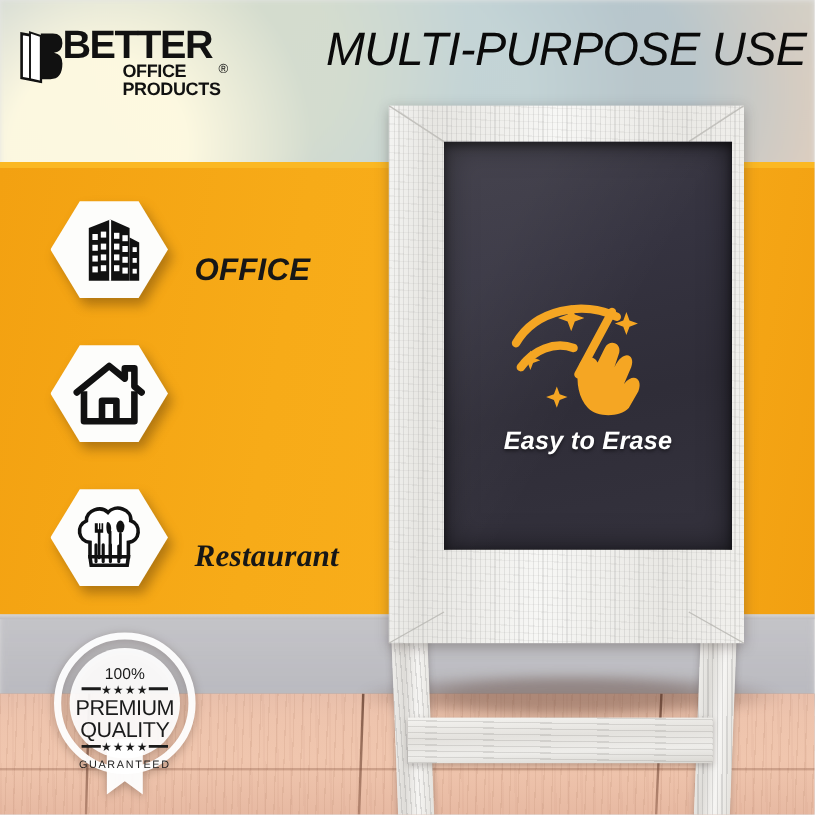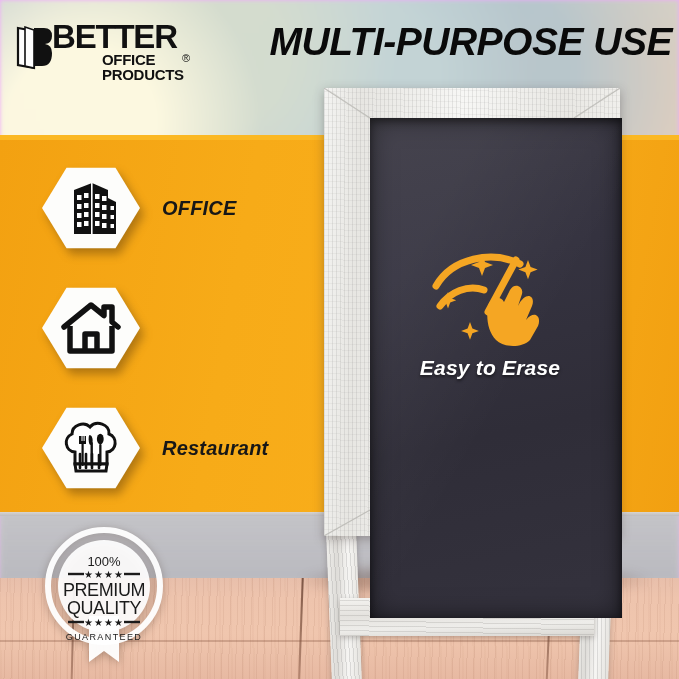--- a/index.html
+++ b/index.html
@@ -1,17 +1,17 @@
 <!DOCTYPE html>
 <html><head>
 <meta charset="utf-8">
 <style>
   html,body{margin:0;padding:0;}
   body{width:679px;height:679px;overflow:hidden;font-family:"Liberation Sans",sans-serif;}
-  #stage{position:relative;width:679px;height:679px;overflow:hidden;background:#f0abfc;}
+  #stage{position:relative;width:679px;height:679px;overflow:hidden;background:#e5e5e5;}
 
   
   .bg-blur{position:absolute;inset:0;
     background:
       radial-gradient(circle at 12% 18%, rgba(255,250,225,.95) 0 9%, rgba(255,250,225,0) 22%),
       radial-gradient(circle at 30% 8%, rgba(215,222,205,.8) 0 10%, rgba(215,222,205,0) 24%),
       radial-gradient(circle at 52% 12%, rgba(198,214,215,.85) 0 12%, rgba(198,214,215,0) 26%),
       radial-gradient(circle at 72% 10%, rgba(176,196,206,.8) 0 11%, rgba(176,196,206,0) 25%),
       radial-gradient(circle at 88% 16%, rgba(226,205,186,.75) 0 10%, rgba(226,205,186,0) 24%),
       radial-gradient(circle at 66% 30%, rgba(150,172,150,.55) 0 10%, rgba(150,172,150,0) 26%),
@@ -40,61 +40,61 @@
   
   .logo{position:absolute;left:14px;top:22px;width:180px;height:46px;}
   .logo-mark{position:absolute;left:0;top:0;}
   .logo-word{position:absolute;left:38px;top:-2px;font-size:33px;font-weight:bold;
     letter-spacing:-1.2px;color:#111;line-height:1;font-family:"Liberation Sans",sans-serif;}
   .logo-sub{position:absolute;left:40px;top:30px;font-size:15px;font-weight:bold;
     letter-spacing:-.3px;color:#111;line-height:1;margin-left:48px;}
   .logo-reg{position:absolute;left:168px;top:30px;font-size:11px;color:#111;}
 
   .headline{position:absolute;left:236px;top:22px;width:436px;text-align:right;
-    font-size:39px;font-weight:bold;font-style:italic;color:#0a0a0a;letter-spacing:-.5px;
+    font-size:39px;font-weight:normal;font-style:italic;color:#0a0a0a;letter-spacing:-.5px;
     line-height:1;white-space:nowrap;}
 
   
   .panel-top-strip{position:absolute;left:0;top:135px;width:679px;height:5px;background:#fbb823;}
   .panel{position:absolute;left:0;top:140px;width:679px;height:372px;
     background:linear-gradient(100deg,#f3a111 0%,#f7ab18 35%,#f9ae1b 62%,#f2a011 100%);}
   .panel-bottom-strip{position:absolute;left:0;top:512px;width:679px;height:4px;
     background:linear-gradient(180deg,#d8d5d2,#bdbcc0);}
 
   
   .feature{position:absolute;left:42px;width:300px;height:84px;}
   .hexwrap{position:absolute;left:0;top:0;width:98px;height:84px;
     filter:drop-shadow(4px 6px 5px rgba(80,50,10,.42));}
   .hex{width:98px;height:84px;background:#fdfdfb;
     clip-path:polygon(25% 2%,75% 2%,100% 50%,75% 98%,25% 98%,0% 50%);
     display:flex;align-items:center;justify-content:center;}
-  .feature-label{position:absolute;left:120px;top:0;height:84px;display:flex;align-items:center;
-    font-size:20px;font-weight:bold;font-style:italic;color:#171717;letter-spacing:.2px;}
+  .feature-label{position:absolute;left:120px;top:16px;height:84px;display:flex;align-items:center;
+    font-size:26px;font-weight:bold;font-style:italic;color:#171717;letter-spacing:.2px;}
 
   
   .badge{position:absolute;left:40px;top:524px;width:128px;height:142px;
     filter:drop-shadow(0 2px 4px rgba(60,40,30,.35));}
 
   
   .easel{position:absolute;left:306px;top:88px;width:330px;height:530px;}
   .easel-shadow{position:absolute;left:300px;top:560px;width:350px;height:40px;
     background:radial-gradient(ellipse at 50% 50%, rgba(90,60,48,.42) 0 38%, rgba(90,60,48,0) 72%);
     filter:blur(4px);}
 
   .frame{position:absolute;left:18px;top:0;width:296px;height:448px;
     background:linear-gradient(92deg,#f4f4f2 0%,#e7e6e2 12%,#f7f7f5 45%,#e9e8e4 78%,#f2f1ee 100%);
     box-shadow:0 3px 10px rgba(60,50,45,.35);}
   .frame:before{content:"";position:absolute;inset:0;
     background:
       repeating-linear-gradient(90deg, rgba(120,120,120,.20) 0 1px, rgba(255,255,255,0) 1px 4px),
       repeating-linear-gradient(2deg, rgba(140,138,135,.12) 0 1px, rgba(255,255,255,0) 1px 6px);
     opacity:.75;pointer-events:none;}
-  .board{position:absolute;left:46px;top:30px;width:240px;height:500px;
+  .board{position:absolute;left:46px;top:30px;width:240px;height:340px;
     background:linear-gradient(168deg,#3b3944 0%,#353340 30%,#2f2d38 62%,#34323d 100%);
-    box-shadow:inset 0 0 26px rgba(0,0,0,.55), inset 0 3px 8px rgba(0,0,0,.6);padding-left:12px;}
+    box-shadow:inset 0 0 26px rgba(0,0,0,.55), inset 0 3px 8px rgba(0,0,0,.6);}
   .board-glare{position:absolute;inset:0;
     background:linear-gradient(120deg,rgba(255,255,255,.05) 0 22%,rgba(255,255,255,0) 55%);}
 
   .erase-icon{position:absolute;left:50%;top:128px;transform:translateX(-50%);}
   .erase-text{position:absolute;left:0;top:238px;width:240px;text-align:center;
     font-size:21px;font-weight:bold;font-style:italic;color:#fff;letter-spacing:.2px;
     text-shadow:0 2px 3px rgba(0,0,0,.5);}
 
   .leg{position:absolute;top:440px;width:30px;height:182px;
     background:linear-gradient(92deg,#efeeeb 0%,#dedcd8 30%,#f6f5f3 60%,#e2e0db 100%);
@@ -182,21 +182,21 @@
       <div class="hex">
         <svg width="62" height="56" viewBox="0 0 62 56">
           <path d="M4 27 L31 5 L44 15.5 L44 7 L52 7 L52 22 L58 27" fill="none" stroke="#111" stroke-width="5.5" stroke-linejoin="round" stroke-linecap="round"></path>
           <path d="M10 26 L10 51 L52 51 L52 26" fill="none" stroke="#111" stroke-width="5.5" stroke-linejoin="round"></path>
           <path d="M25 51 L25 34 L37 34 L37 51" fill="none" stroke="#111" stroke-width="5.5" stroke-linejoin="round"></path>
         </svg>
       </div>
     </div>
   </div>
 
-  <div class="feature" style="top:406px;">
+  <div class="feature" style="top:406px;font-family:Liberation Serif, serif;">
     <div class="hexwrap">
       <div class="hex">
         <svg width="62" height="60" viewBox="0 0 62 60">
           <path d="M15 34 C5 33 3 20 12 16 C12 7 24 3 30 9 C36 2 50 6 49 16 C58 19 57 33 47 34 L47 46 L15 46 Z" fill="#fff" stroke="#111" stroke-width="3"></path>
           <path d="M15 46 L47 46 L46 53 L16 53 Z" fill="#fff" stroke="#111" stroke-width="3"></path>
           <g stroke="#111" stroke-width="2.6" fill="none" stroke-linecap="round">
             <path d="M20 50 L20 36"></path>
               <path d="M26 50 L26 36"></path>
               <path d="M32 50 L32 36"></path>
               <path d="M39 50 L39 37"></path>

